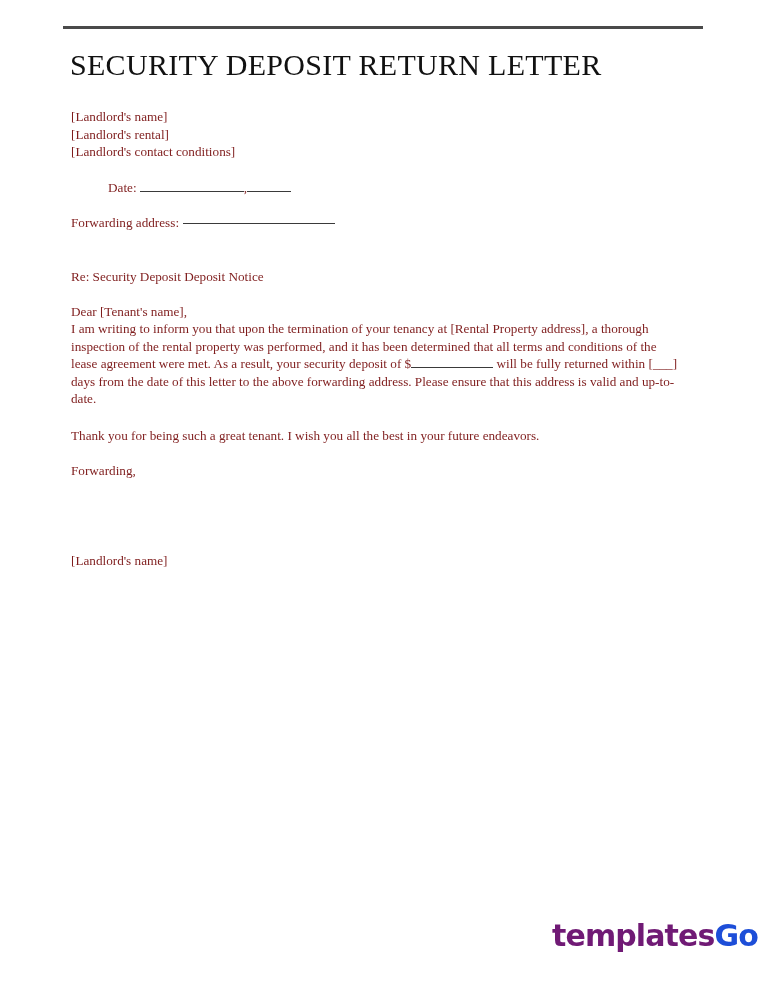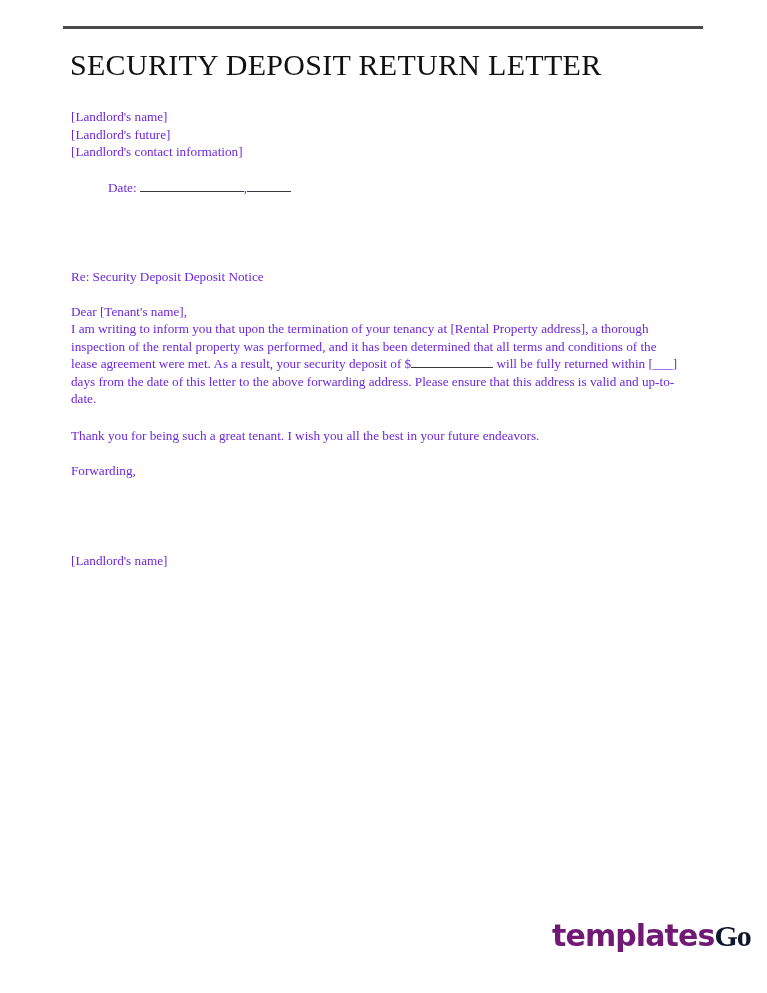--- a/index.html
+++ b/index.html
@@ -45,21 +45,21 @@
     color: #111111;
     white-space: nowrap;
   }
 
   
   .block {
     position: absolute;
     left: 71px;
     font-size: 13.2px;
     line-height: 17.6px;
-    color: #6d28d9;
+    color: #7f1d1d;
   }
   .line {
     white-space: nowrap;
   }
   .para {
     width: 608px;
     white-space: normal;
     text-align: left;
   }
 
@@ -90,43 +90,46 @@
     position: absolute;
     left: 552px;
     top: 918px;
     font-family: "DejaVu Sans", "Liberation Sans", sans-serif;
     font-size: 30px;
     font-weight: 700;
     letter-spacing: -0.9px;
     white-space: nowrap;
   }
   .logo-main { color: #701a75; }
-  .logo-accent { color: #0f172a; font-family: Liberation Serif, serif; }
+  .logo-accent { color: #1d4ed8; }
 </style>
 </head>
 <body>
 
 <div class="page">
 
   <div class="top-rule"></div>
 
   <div class="doc-title">SECURITY DEPOSIT RETURN LETTER</div>
 
   <div class="block sender">
     <div class="line">[Landlord's name]</div>
-    <div class="line">[Landlord's future]</div>
-    <div class="line">[Landlord's contact information]</div>
+    <div class="line">[Landlord's rental]</div>
+    <div class="line">[Landlord's contact conditions]</div>
   </div>
 
   <div class="block date-row">
     <span class="line">Date:</span>
     <span class="blank blank-date-long"></span><span>,</span><span class="blank blank-date-short"></span>
   </div>
 
   <div class="block recipient">
+    <div class="line">
+      <span>Forwarding address:</span><span class="blank blank-address"></span>
+    </div>
   </div>
 
   <div class="block subject">
     <span class="line">Re: Security Deposit Deposit Notice</span>
   </div>
 
   <div class="block salutation">
     <span class="line">Dear [Tenant's name],</span>
   </div>
 

